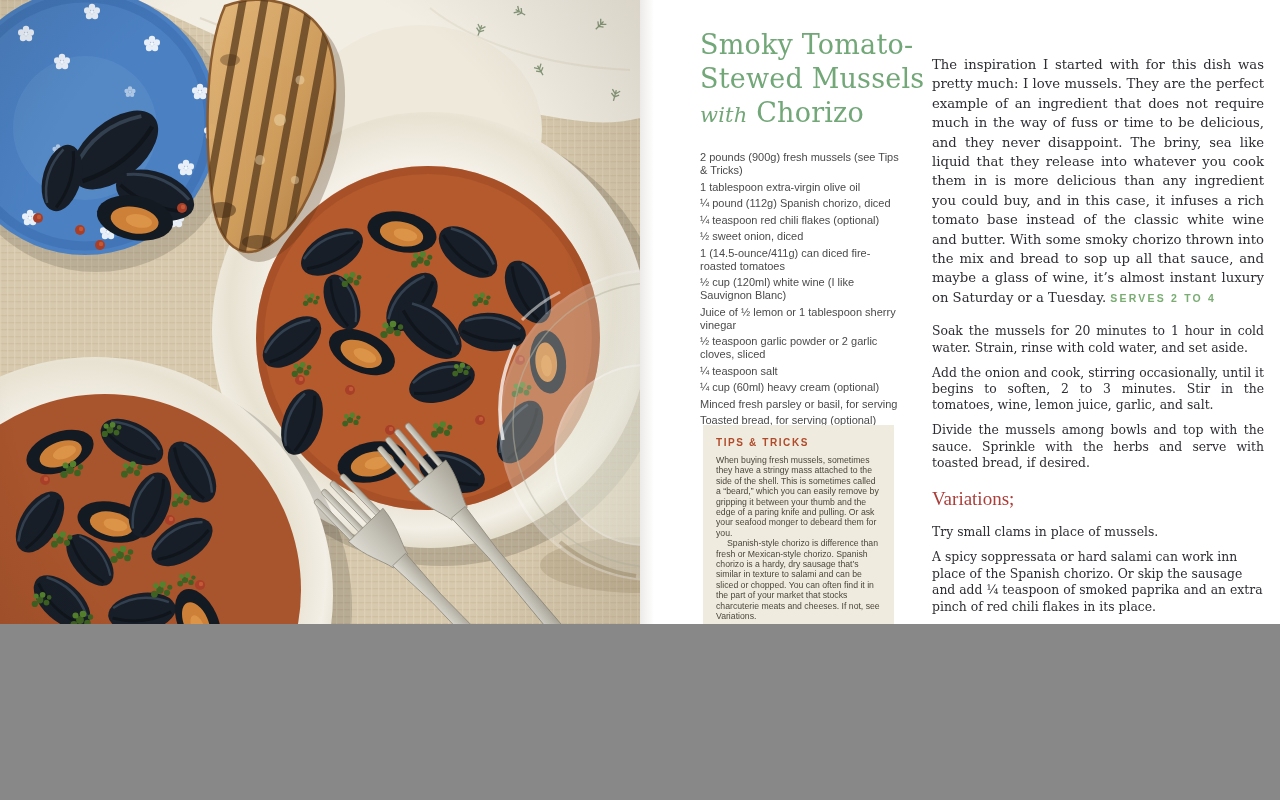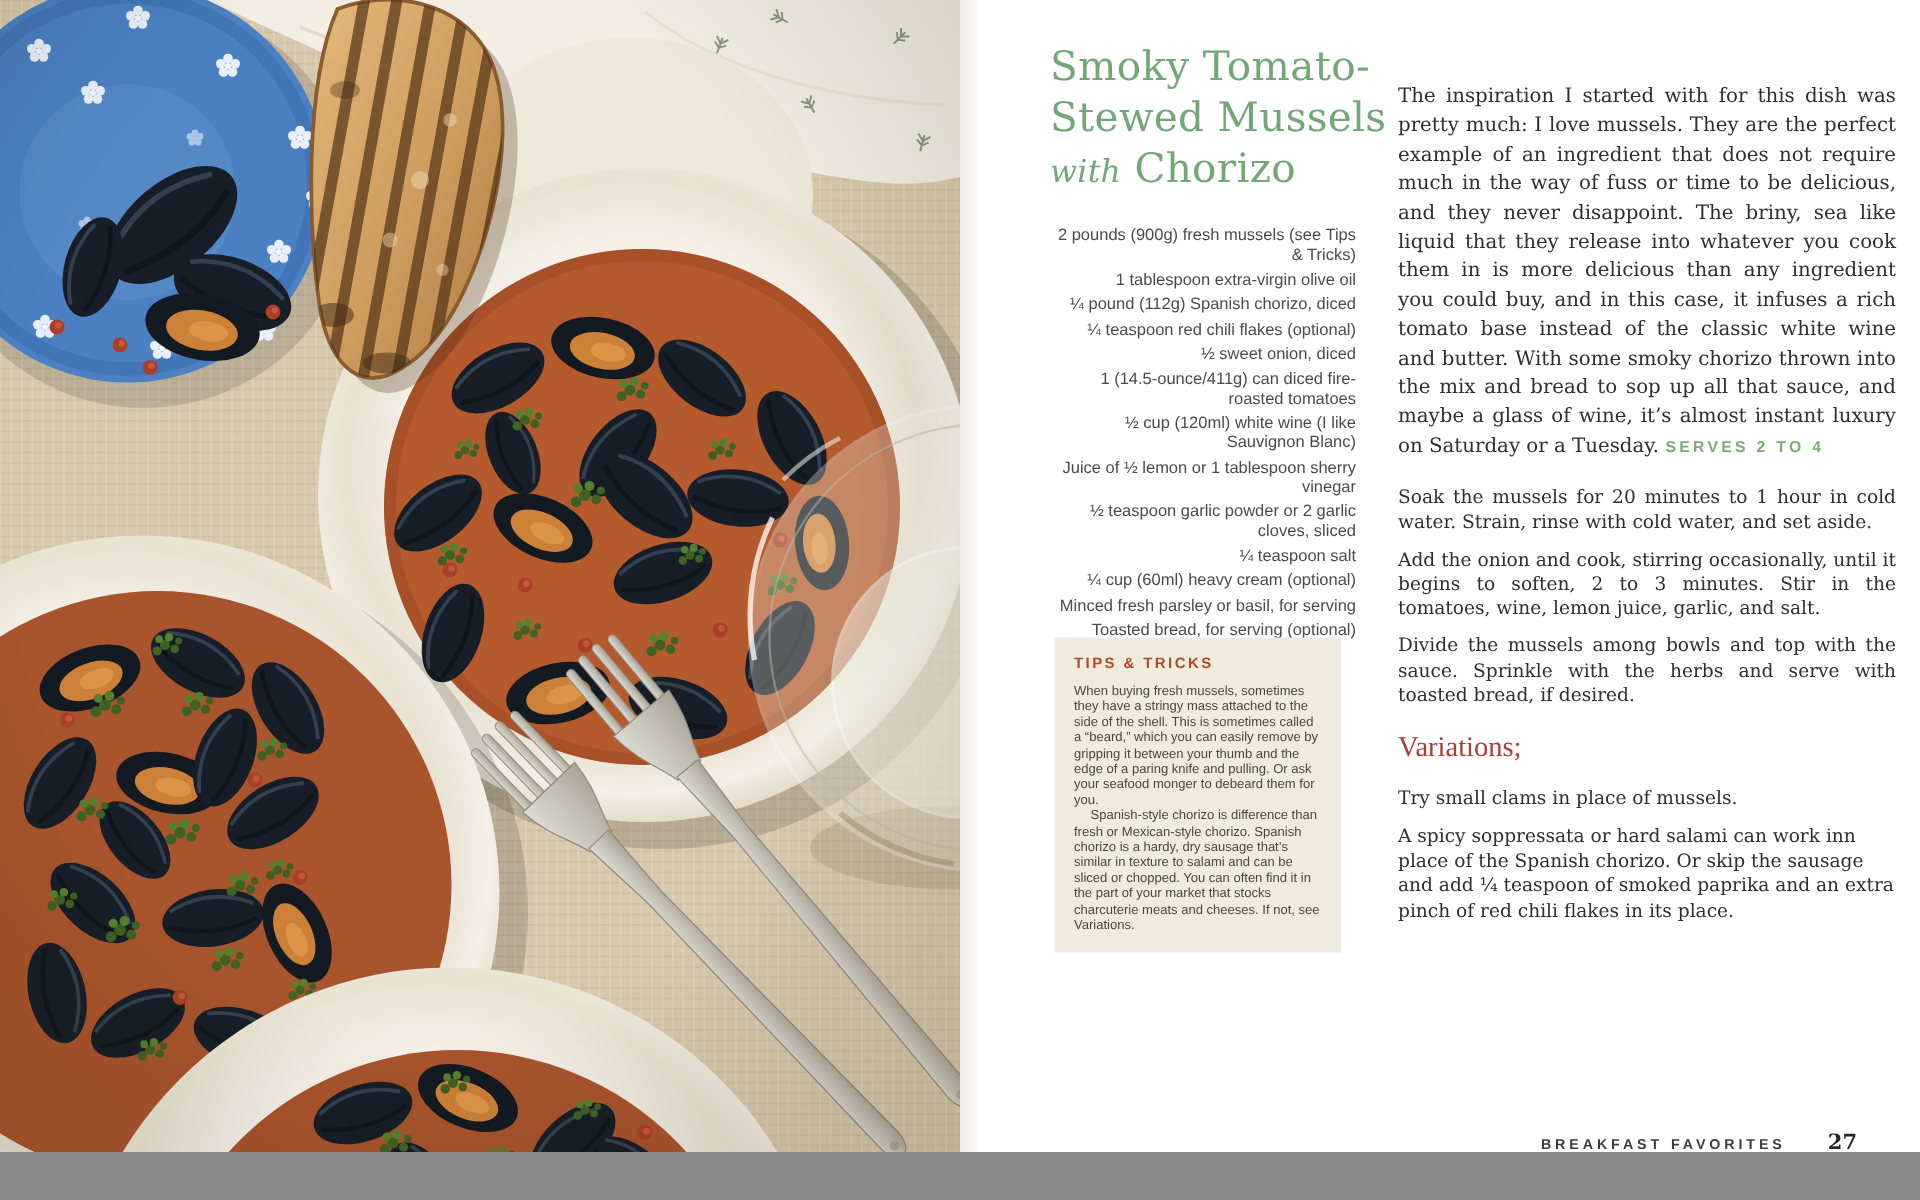--- a/index.html
+++ b/index.html
@@ -1,29 +1,29 @@
 <!DOCTYPE html>
 <html><head>
 <meta charset="utf-8">
 <style>
   html,body{margin:0;padding:0;background:#888;}
-  .spread{position:relative;width:1280px;height:768px;overflow:hidden;background:#ffffff;font-family:"Liberation Sans",sans-serif;}
+  .spread{position:relative;width:1280px;height:624px;overflow:hidden;background:#ffffff;font-family:"Liberation Sans",sans-serif;}
   
   .page-left{position:absolute;left:0;top:0;width:640px;height:800px;overflow:hidden;}
   .page-left svg{display:block;}
   
   .page-right{position:absolute;left:640px;top:0;width:640px;height:800px;background:#ffffff;}
   .page-right::before{content:"";position:absolute;left:0;top:0;bottom:0;width:14px;
     background:linear-gradient(to right,rgba(70,58,34,0.10),rgba(70,58,34,0));}
   .title{position:absolute;left:60px;top:28px;margin:0;font-family:"DejaVu Serif",serif;font-weight:400;
     font-size:27px;line-height:34px;color:#72a778;letter-spacing:0.2px;}
   .title em{font-size:21px;font-style:italic;}
   .ingredients{position:absolute;left:60px;top:151px;width:204px;color:#4a4a4a;
     font-size:11px;line-height:13px;}
-  .ingredients p{margin:0 0 3.5px 0;text-align:right;}
+  .ingredients p{margin:0 0 3.5px 0;}
   .tips{position:absolute;left:63px;top:425px;width:191px;box-sizing:border-box;
     background:#f0ebdf;padding:12px 13px 13px;}
   .tips h3{margin:0 0 7px 0;font-size:10px;font-weight:700;letter-spacing:1.6px;color:#b04a2a;}
   .tips p{margin:0;font-size:8.7px;line-height:10.4px;color:#4c473c;}
   .tips p.indent{text-indent:11px;}
   .maincol{position:absolute;left:292px;top:55px;width:332px;}
   .intro{margin:0 0 15px 0;font-family:"DejaVu Serif",serif;font-size:13.2px;line-height:19.4px;
     color:#2e2d33;text-align:justify;}
   .serves{font-family:"Liberation Sans",sans-serif;font-weight:700;font-size:10.5px;
     letter-spacing:2.2px;color:#79ad72;white-space:nowrap;}

